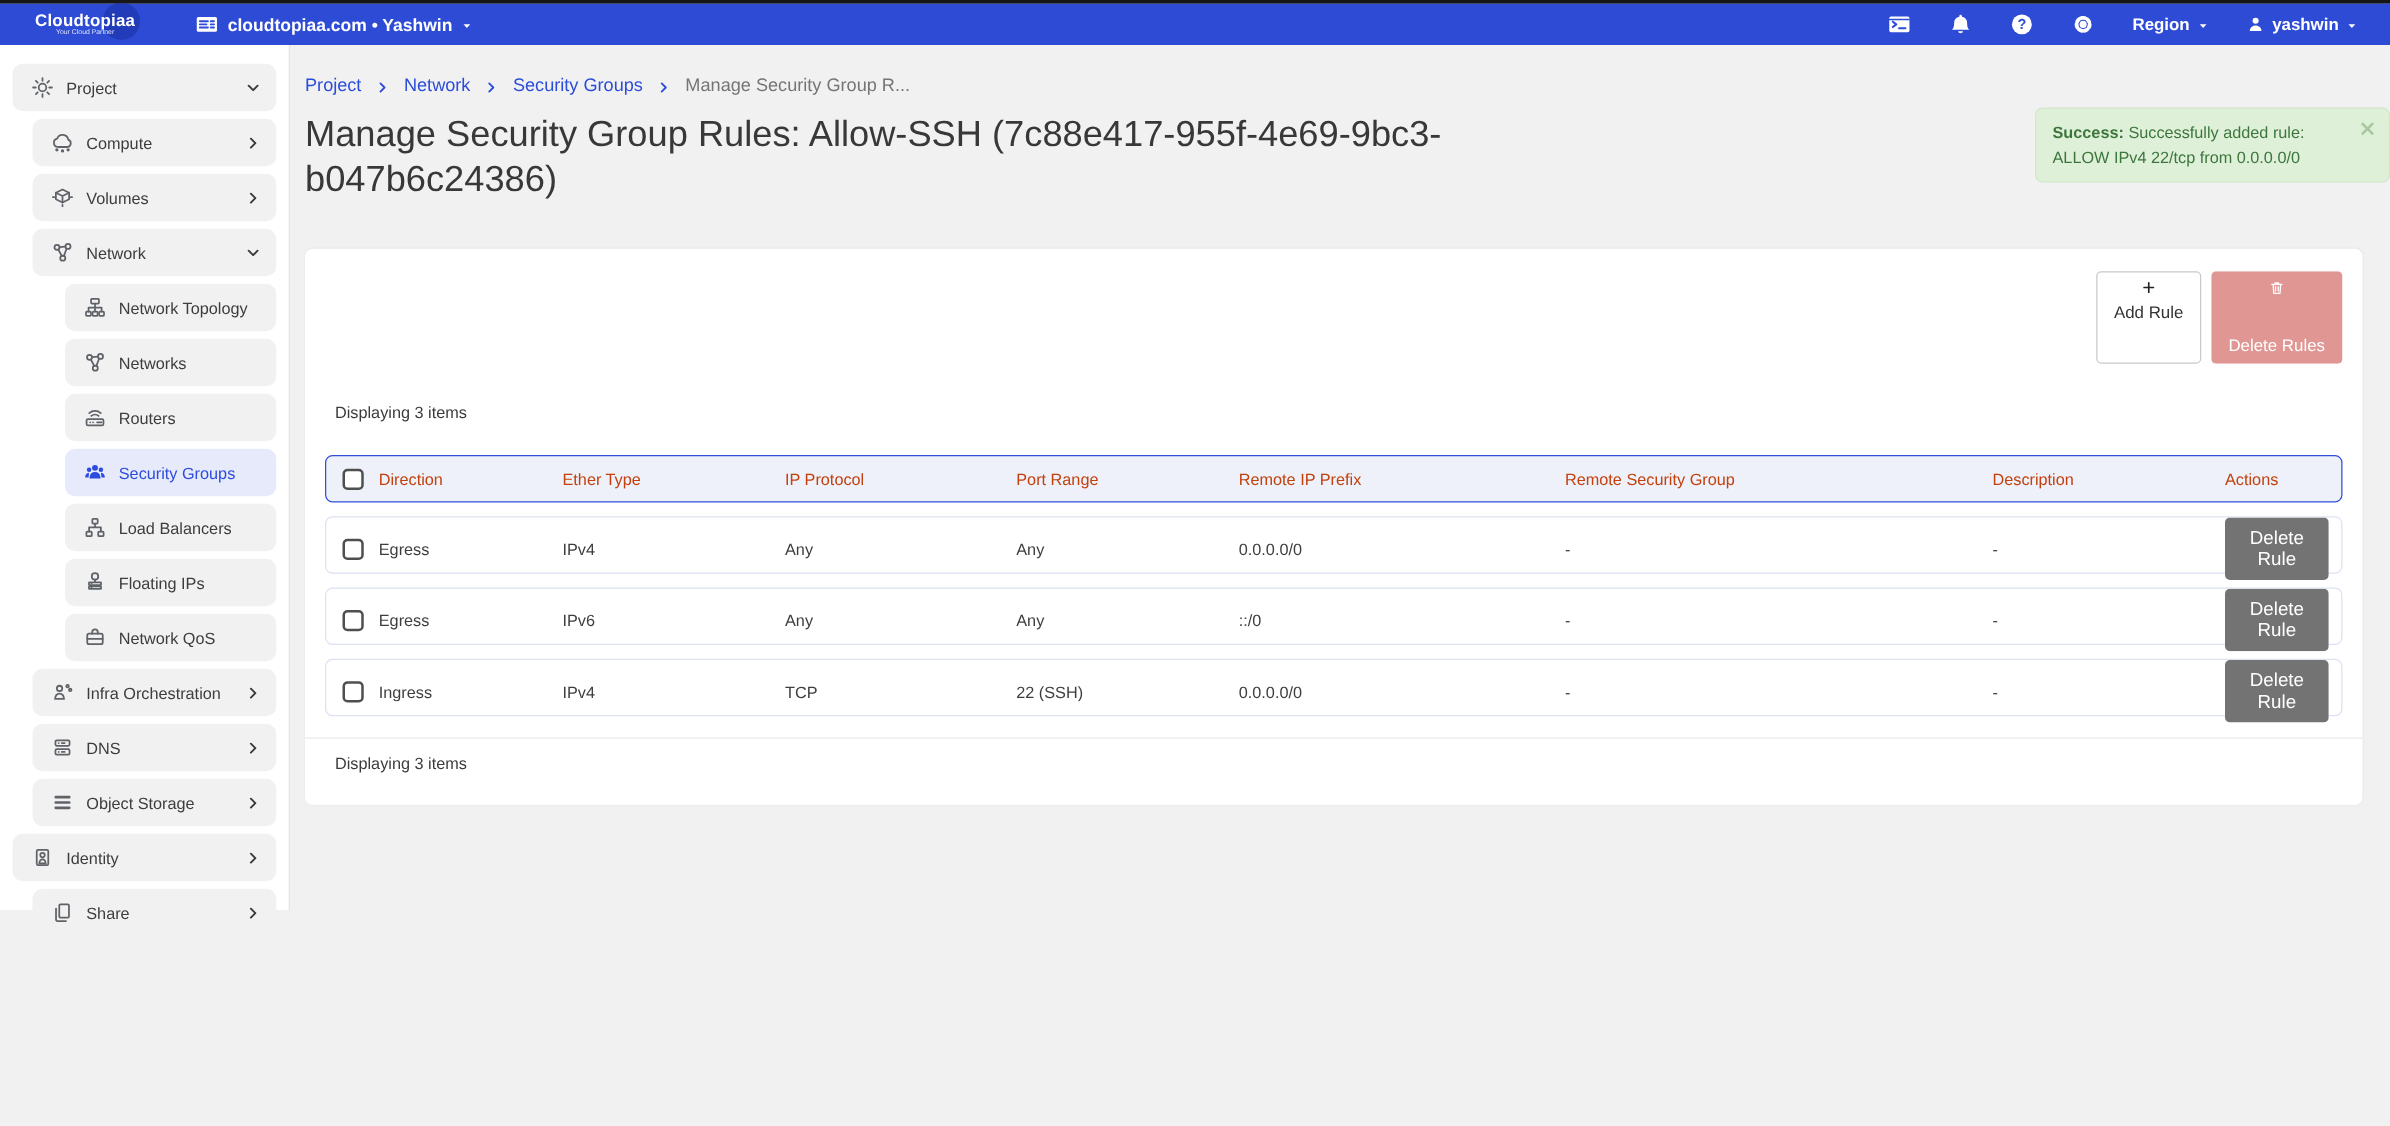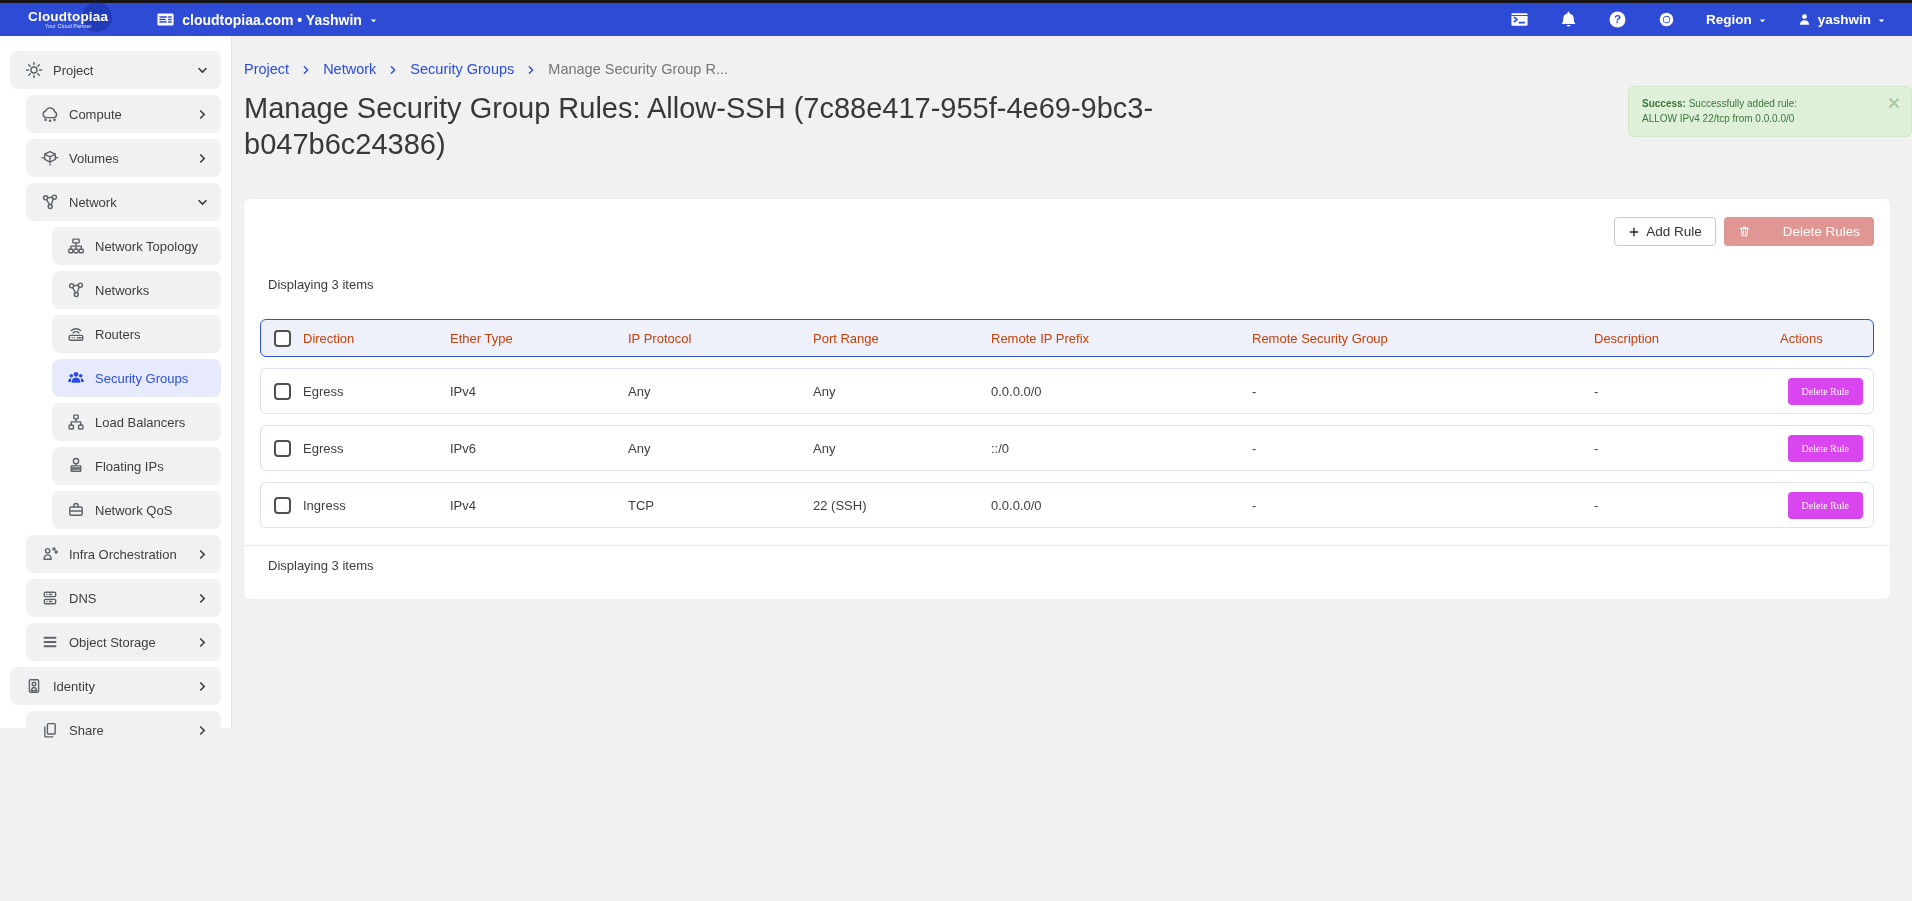--- a/index.html
+++ b/index.html
@@ -47,45 +47,45 @@
   .crumb-sep svg { width:100%; height:100%; }
   .crumb-current { color:#757575; }
   .page-title { font-size:29px; font-weight:400; color:#383838; line-height:36px;
     margin-top:13px; max-width:1060px; }
 
   
   .card { background:#fff; border-radius:6px; margin-top:37px; padding:18px 16px 26px 16px;
     box-shadow:0 0 2px rgba(0,0,0,.05); }
   .toolbar { display:flex; justify-content:flex-end; gap:8px; }
   .btn { border-radius:4px; font-size:13.5px; display:inline-flex; align-items:center; gap:6px;
-    padding:6px 13px; cursor:pointer; border:1px solid transparent; font-family:inherit; }
+    padding:6px 13px; cursor:pointer; border:1px solid transparent; font-family:inherit;flex-direction:column; }
   .btn-add { background:#fff; border-color:#c9c9c9; color:#333; }
   .btn-add .bicon { width:12px; height:12px; display:inline-flex; color:#222; }
   .btn-danger-disabled { background:#e09693; color:#fff;gap:32px; }
   .btn-danger-disabled .bicon { width:13px; height:13px; display:inline-flex; }
-  .btn-danger { background:#d946ef; color:#fff; padding:7px 13px; font-size:10px;font-family:Liberation Serif, serif; }
+  .btn-danger { background:#737373; color:#fff; padding:7px 13px; font-size:15px; }
   .bicon svg { width:100%; height:100%; }
 
   .count { font-size:13px; color:#3b3b3b; margin:31px 0 27px 8px; }
   .count.bottom { margin:12px 0 0 8px; }
 
   .tgrid { display:grid; grid-template-columns:42px 147px 178px 185px 178px 261px 342px 186px 1fr;
     align-items:center; font-size:13px; }
   .thead { height:38px; background:#eef0fa; border:1.5px solid #3050d8; border-radius:6px; color:#c2410c; }
   .trow { height:46px; background:#fff; border:1px solid #dde1f2; border-radius:6px; margin-top:11px; color:#3e3e3e; }
   .cbx-cell { display:flex; justify-content:center; }
   .cbx { width:17px; height:17px; border:2px solid #4f4f4f; border-radius:4px; background:#fff; cursor:pointer; }
   .cell { padding-right:8px; white-space:nowrap; overflow:hidden; }
   .actions-cell { display:flex; justify-content:flex-end; padding-right:10px; }
   .tdivider { border-top:1px solid #e9e9e9; margin:17px -16px 0 -16px; }
 
   
   .toast { position:absolute; top:50px; right:0px; width:284px; background:#dff0d8;
     border:1px solid #d2e6c8; border-radius:6px; padding:9px 32px 10px 13px;
-    font-size:10px; color:#3c763d; line-height:1.5; z-index:5; }
+    font-size:13px; color:#3c763d; line-height:1.5; z-index:5; }
   .toast b { font-weight:bold; }
   .toast-close { position:absolute; top:9px; right:10px; width:14px; height:14px;
     color:#aac79f; cursor:pointer; display:inline-flex; }
   .toast-close svg { width:100%; height:100%; }
 </style>
 </head>
 <body>
 
 <div class="top-strip"></div>
 

